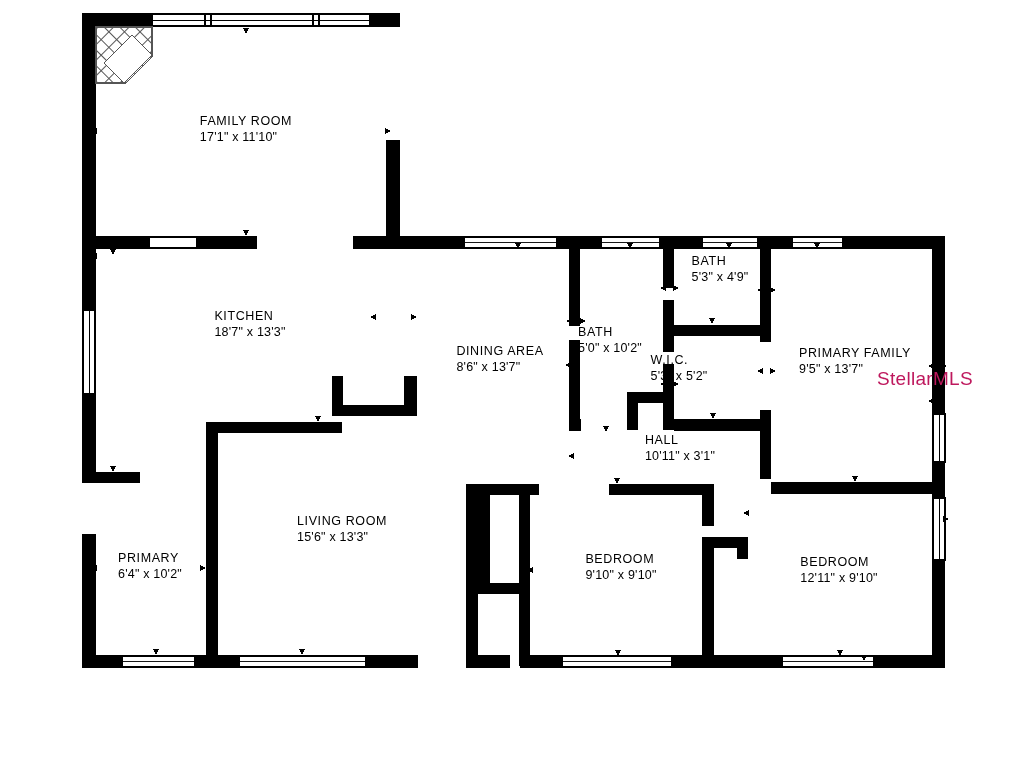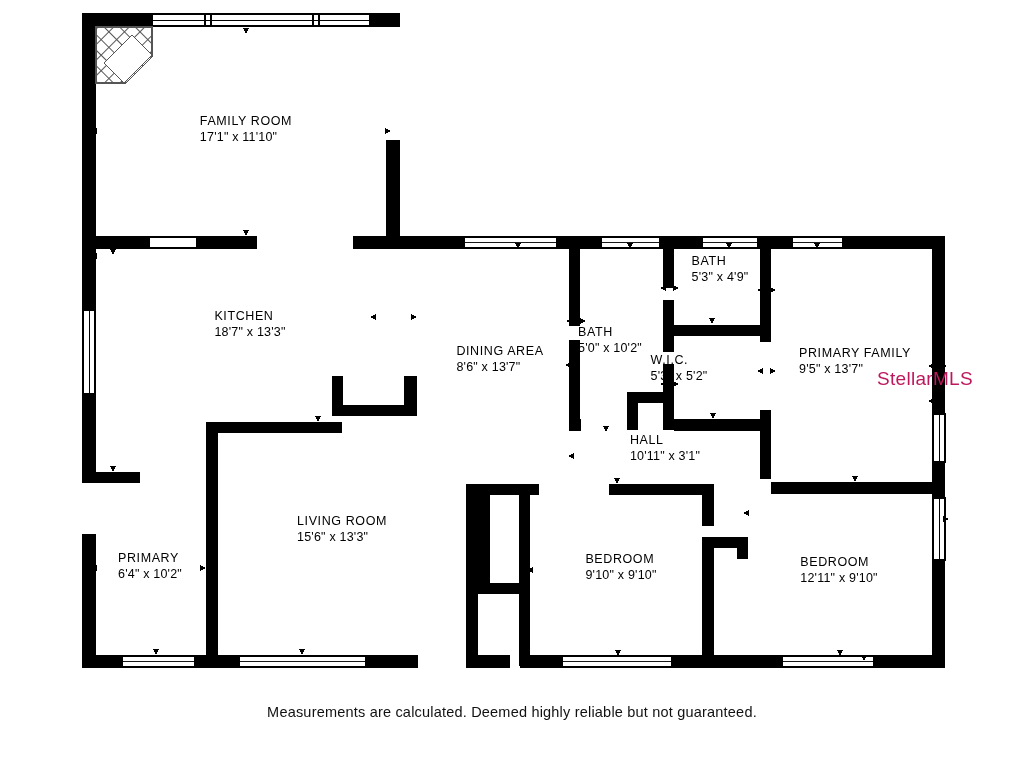--- a/index.html
+++ b/index.html
@@ -334,21 +334,21 @@
   <div class="room-label" style="left:679px; top:369px;">
     <span class="room-name">W.I.C.</span>
     <span class="room-dims">5'3" x 5'2"</span>
   </div>
 
   <div class="room-label" style="left:855px; top:362px;">
     <span class="room-name">PRIMARY FAMILY</span>
     <span class="room-dims">9'5" x 13'7"</span>
   </div>
 
-  <div class="room-label" style="left:665px; top:449px;">
+  <div class="room-label" style="left:680px; top:449px;">
     <span class="room-name">HALL</span>
     <span class="room-dims">10'11" x 3'1"</span>
   </div>
 
   <div class="room-label" style="left:342px; top:530px;">
     <span class="room-name">LIVING ROOM</span>
     <span class="room-dims">15'6" x 13'3"</span>
   </div>
 
   <div class="room-label" style="left:150px; top:567px;">
@@ -361,15 +361,14 @@
     <span class="room-dims">9'10" x 9'10"</span>
   </div>
 
   <div class="room-label" style="left:839px; top:571px;">
     <span class="room-name">BEDROOM</span>
     <span class="room-dims">12'11" x 9'10"</span>
   </div>
 
   <div class="watermark">StellarMLS</div>
 
-  <div class="disclaimer">Measurements are calculated. Deemed highly reliable but not guaranteed.</div>
 
 </div>
 
 </body></html>

